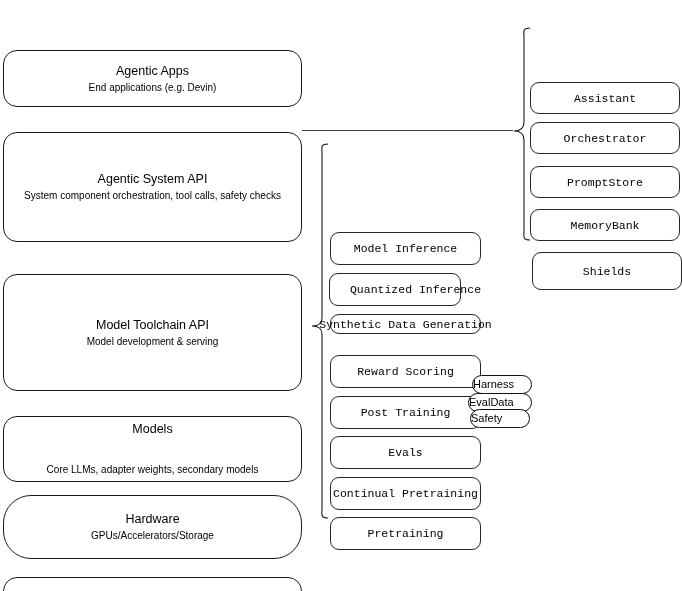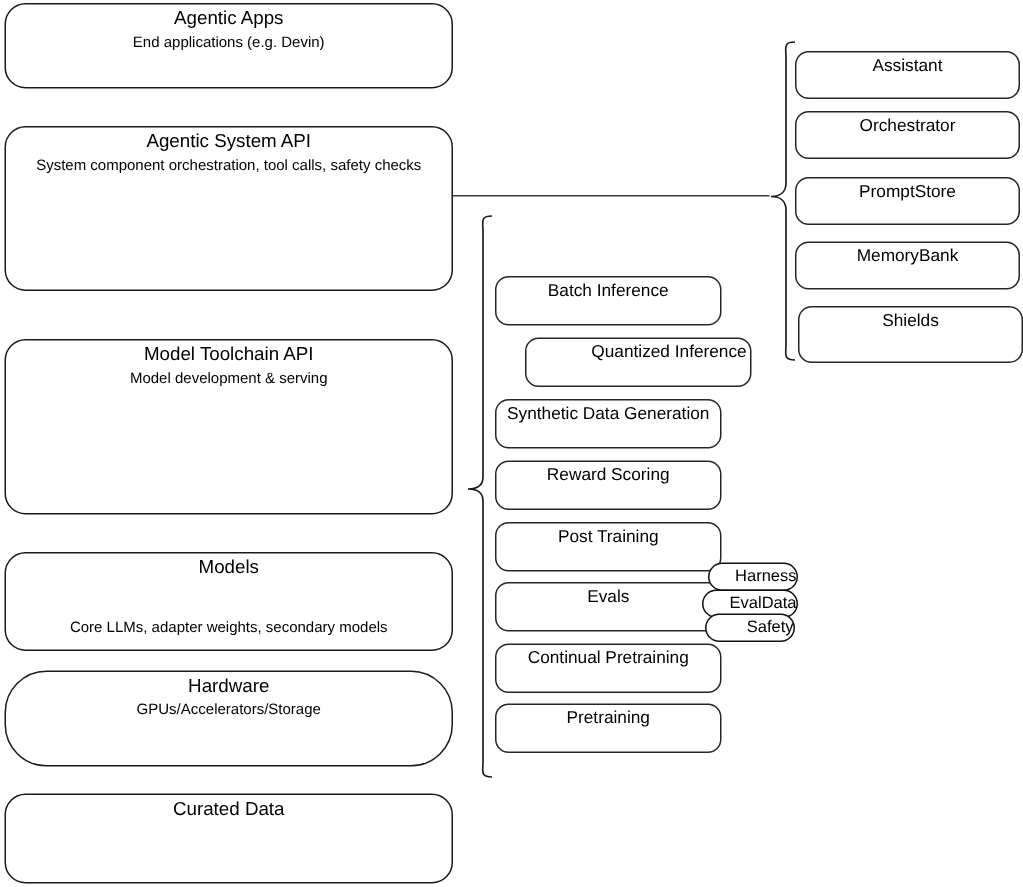--- a/index.html
+++ b/index.html
@@ -21,55 +21,58 @@
   }
   .box {
     position: absolute;
     box-sizing: border-box;
     border: 1px solid #1a1a1a;
     border-radius: 12px;
     background: #ffffff;
     display: flex;
     flex-direction: column;
     align-items: center;
+    justify-content: center;
     text-align: center;
     padding: 2px 6px;
+    margin-top: 48px;
   }
   .box .title {
     font-size: 12.5px;
     line-height: 15px;
     color: #000000;
     white-space: nowrap;
   }
   .box .subtitle {
     font-size: 10px;
     line-height: 12px;
     color: #000000;
     margin-top: 3px;
     white-space: nowrap;
   }
   .layer-box {
     border-radius: 14px;
   }
   .item-box {
     border-radius: 9px;
     border: 1px solid #262626;
+    font-family: Liberation Mono, monospace;
   }
   .item-box .title {
     font-size: 11.5px;
   }
   .pill {
     position: absolute;
     box-sizing: border-box;
     border: 1px solid #111111;
     border-radius: 14px;
     background: #ffffff;
     display: flex;
     align-items: center;
-    justify-content: flex-end;
+    justify-content: flex-start;
     font-size: 11px;
     line-height: 11px;
     white-space: nowrap;
     z-index: 5;
   }
   .connector-line {
     position: absolute;
     background: #3a3a3a;
     height: 1px;
   }
@@ -117,26 +120,26 @@
     <div class="title">Curated Data</div>
   </div>
 
   <div class="connector-line" style="left:302px; top:130px; width:211px;"></div>
 
   <svg class="brace" style="left:306px; top:142px; width:28px; height:380px;" viewBox="0 0 28 380">
     <path d="M 22 2 C 14 2, 16 6, 16 12 L 16 176 C 16 182, 12 184, 6 184 C 12 184, 16 186, 16 192 L 16 366 C 16 372, 14 376, 22 376"></path>
   </svg>
 
   <div class="box item-box" style="left:330px; top:184px; width:151px; height:33px;">
-    <div class="title">Batch Inference</div>
+    <div class="title">Model Inference</div>
   </div>
-  <div class="box item-box" style="left:350px; top:225px; width:151px; height:33px;padding-left:47px;">
+  <div class="box item-box" style="left:329px; top:225px; width:132px; height:33px;padding-left:47px;">
     <div class="title">Quantized Inference</div>
   </div>
-  <div class="box item-box" style="left:330px; top:266px; width:151px; height:33px;">
+  <div class="box item-box" style="left:330px; top:266px; width:151px; height:20px;">
     <div class="title">Synthetic Data Generation</div>
   </div>
   <div class="box item-box" style="left:330px; top:307px; width:151px; height:33px;">
     <div class="title">Reward Scoring</div>
   </div>
   <div class="box item-box" style="left:330px; top:348px; width:151px; height:33px;">
     <div class="title">Post Training</div>
   </div>
   <div class="box item-box" style="left:330px; top:429px; width:151px; height:33px;">
     <div class="title">Continual Pretraining</div>

